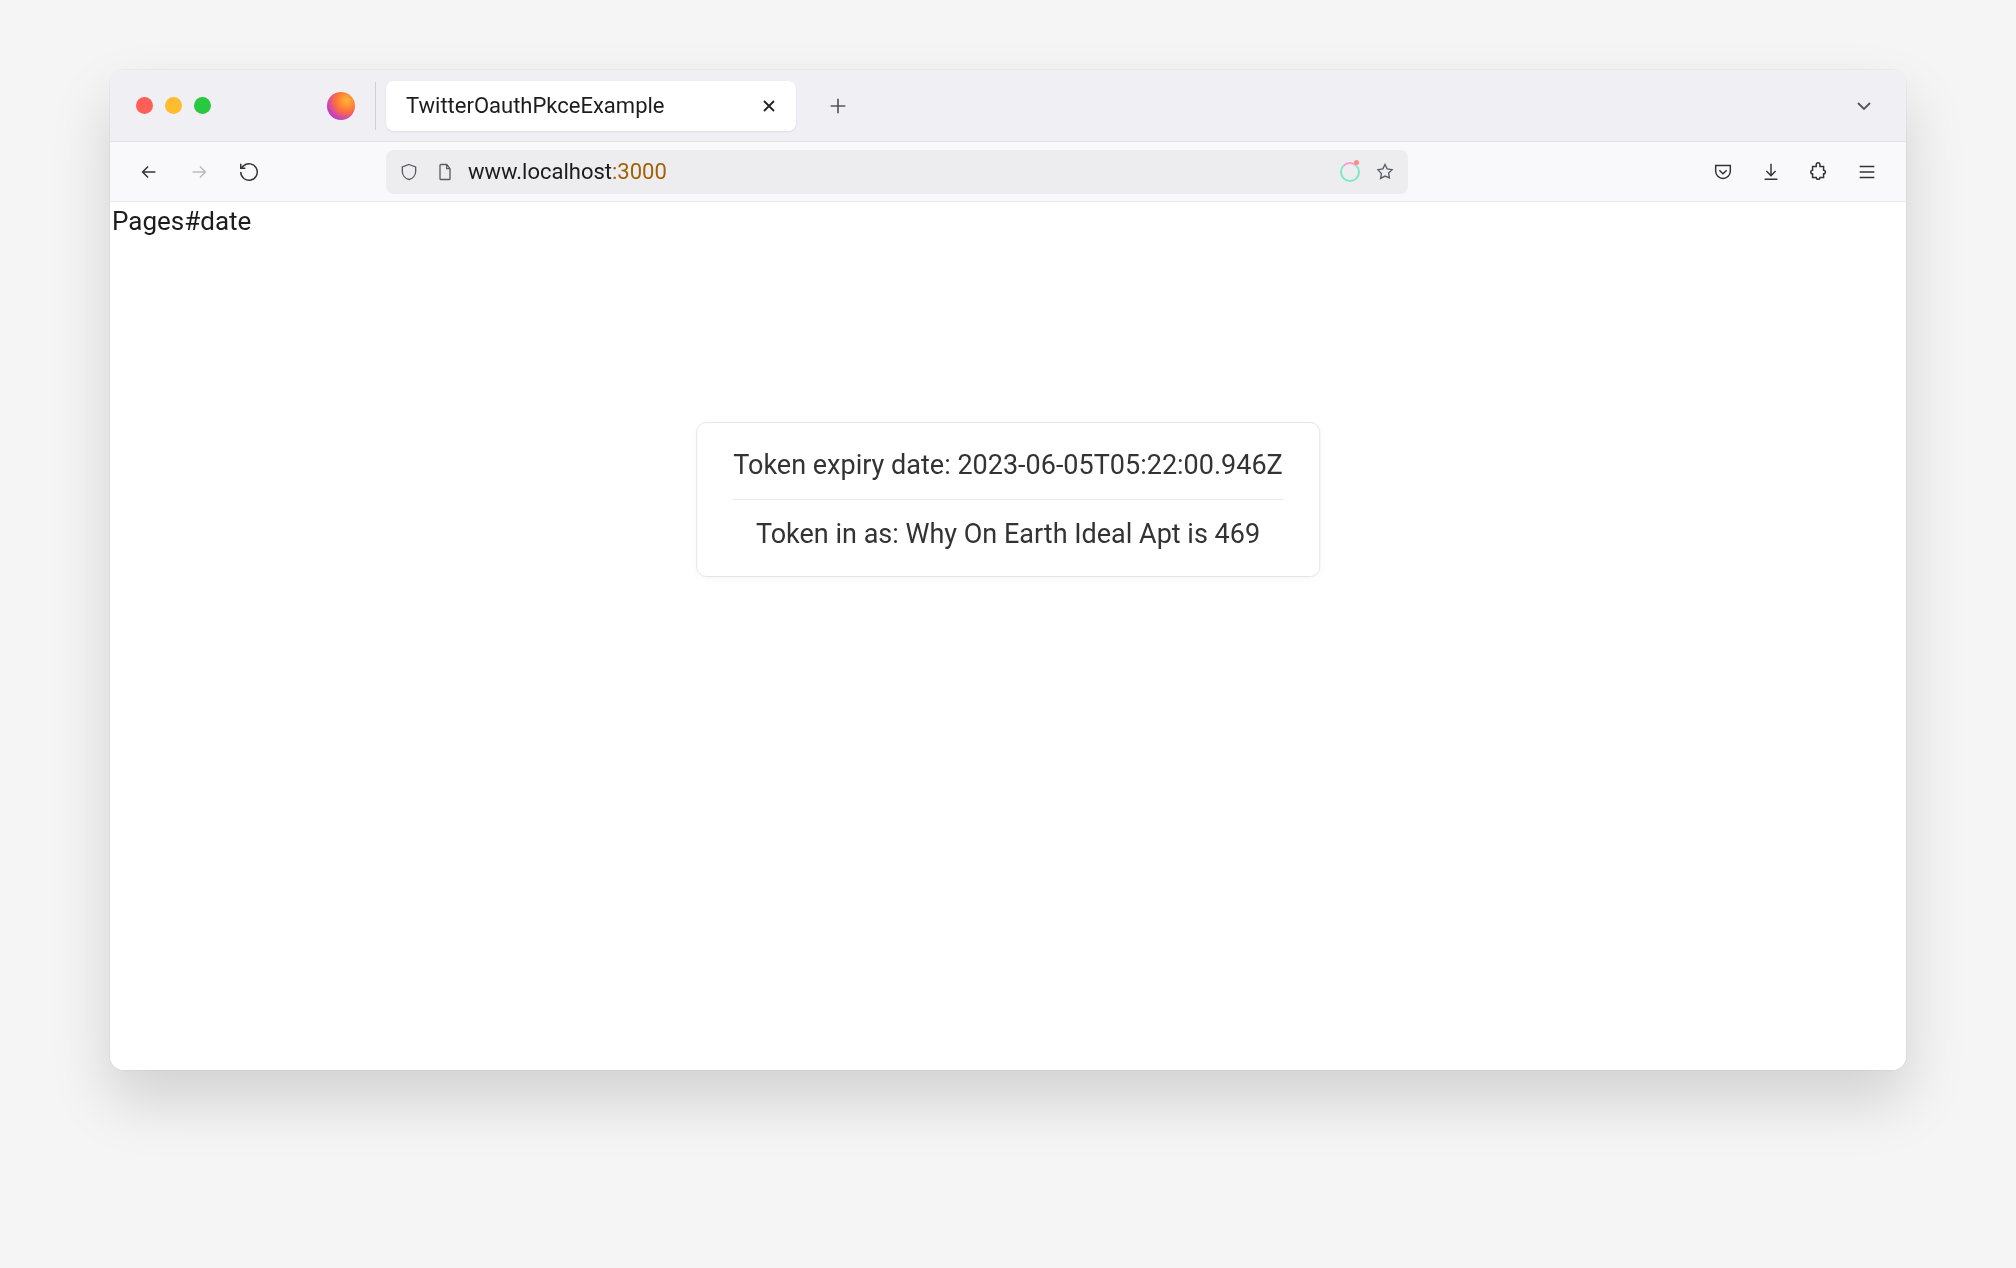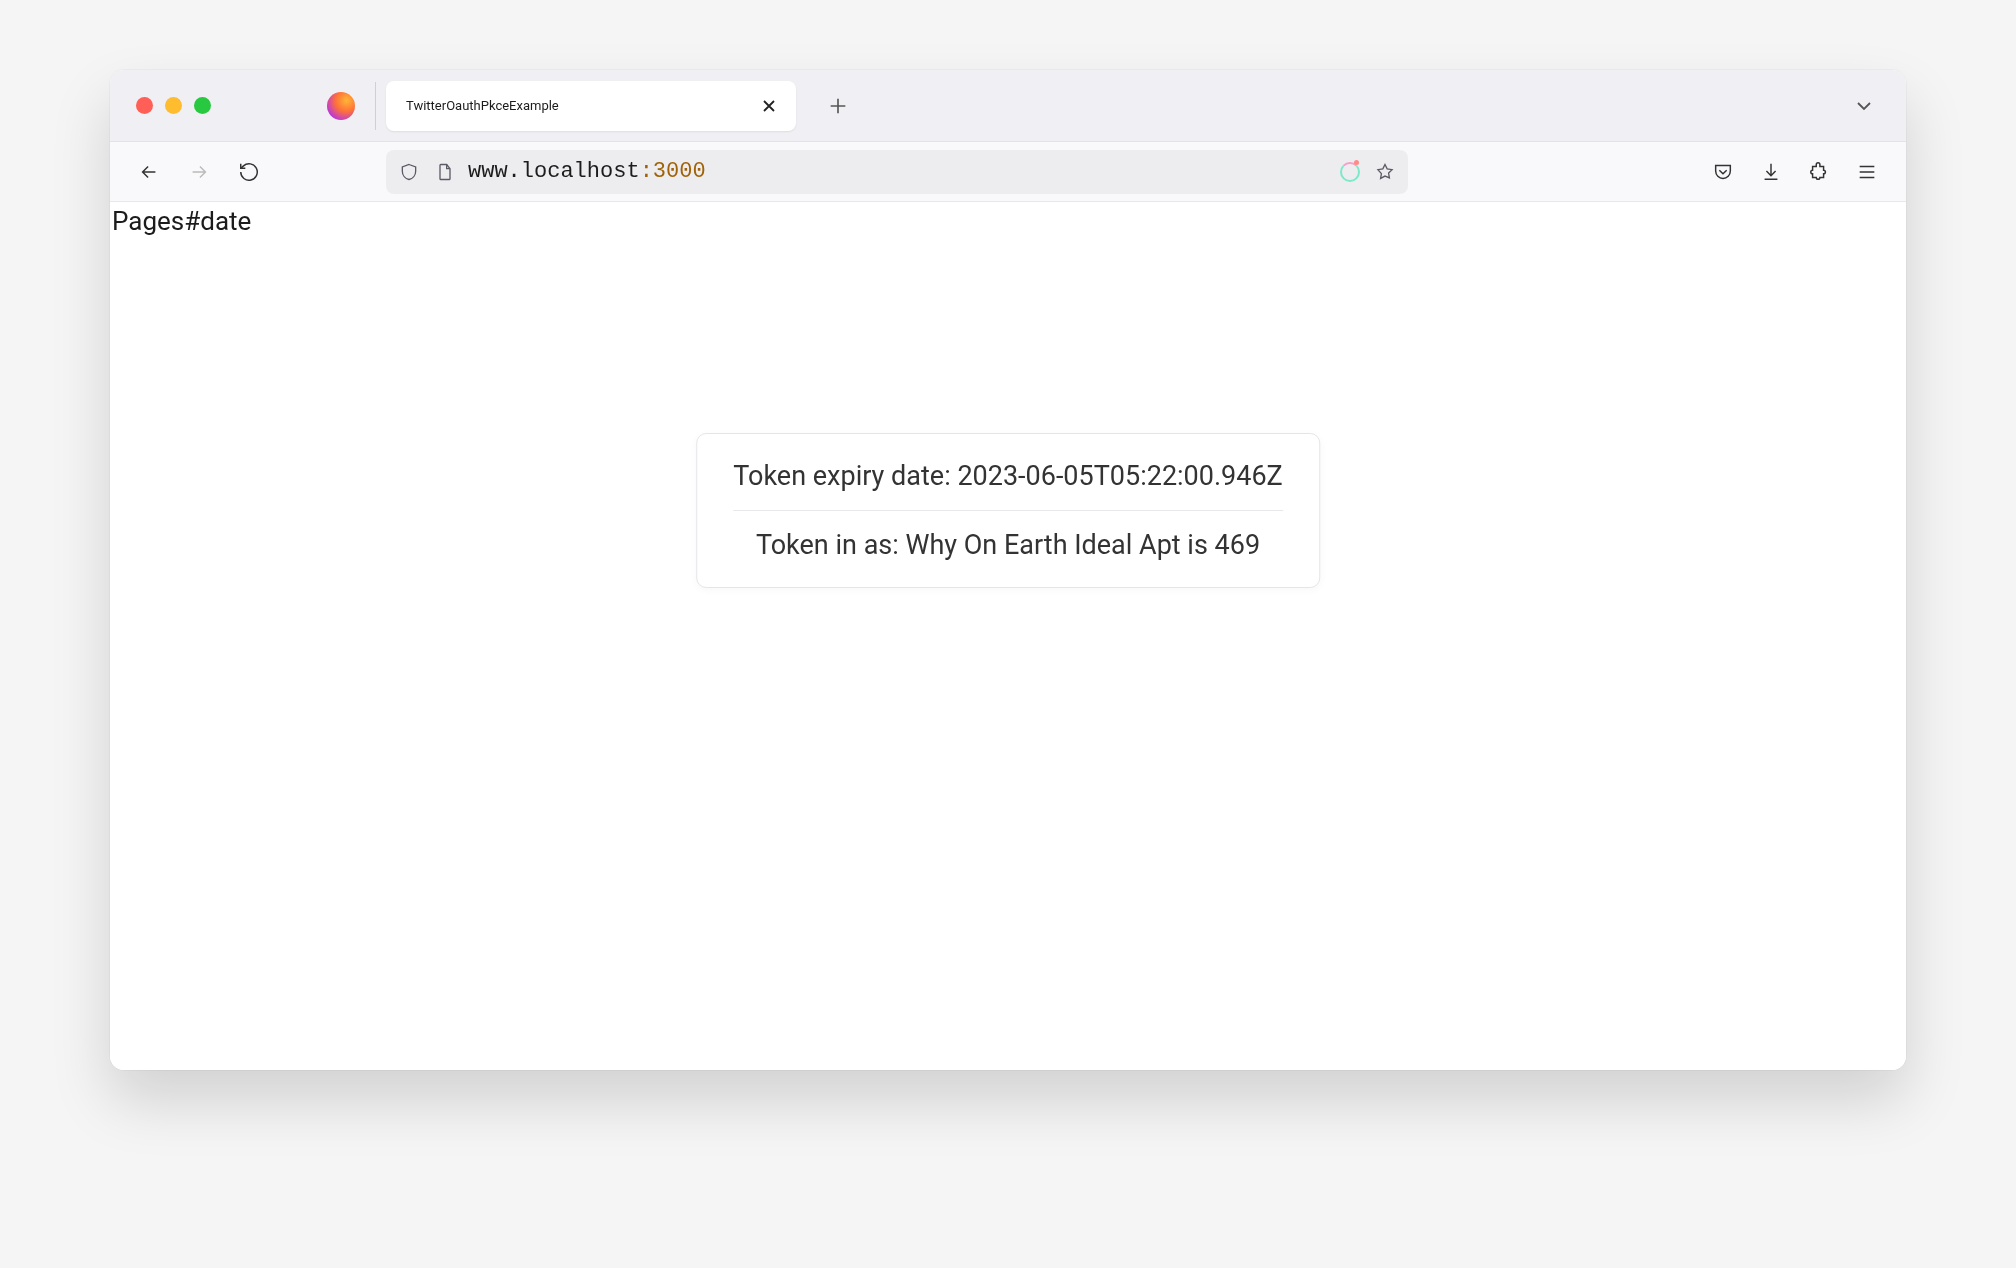--- a/index.html
+++ b/index.html
@@ -65,21 +65,21 @@
       align-items: center;
       background: #fff;
       border-radius: 8px;
       height: 50px;
       padding: 0 14px 0 20px;
       min-width: 410px;
       box-shadow: 0 1px 2px rgba(0,0,0,0.08);
     }
     .tab-title {
       flex: 1;
-      font-size: 13px;
+      font-size: 22px;
       color: #1c1c1c;
       white-space: nowrap;
       overflow: hidden;
     }
     .tab-close {
       width: 26px;
       height: 26px;
       display: flex;
       align-items: center;
       justify-content: center;
@@ -131,21 +131,20 @@
       flex: 1;
       height: 44px;
       background: #ededf0;
       border-radius: 8px;
       margin: 0 14px 0 110px;
       display: flex;
       align-items: center;
       padding: 0 10px;
       gap: 10px;
       max-width: 1022px;
-      font-family: Liberation Mono, monospace;
     }
     .url-icon {
       width: 26px;
       height: 26px;
       display: flex;
       align-items: center;
       justify-content: center;
       color: #5b5b66;
     }
     .url-icon svg { width: 20px; height: 20px; }
@@ -204,21 +203,21 @@
       font-weight: 400;
     }
     .page-subtext {
       font-size: 26px;
       color: #1c1c1c;
       margin: 4px 0 0 2px;
       font-weight: 400;
     }
     .info-card {
       position: absolute;
-      top: 231px;
+      top: 220px;
       left: 50%;
       transform: translateX(-50%);
       border: 1px solid #e5e5e8;
       border-radius: 10px;
       padding: 26px 36px;
       text-align: center;
       box-shadow: 0 2px 8px rgba(0,0,0,0.03);
     }
     .info-line {
       font-size: 27px;

